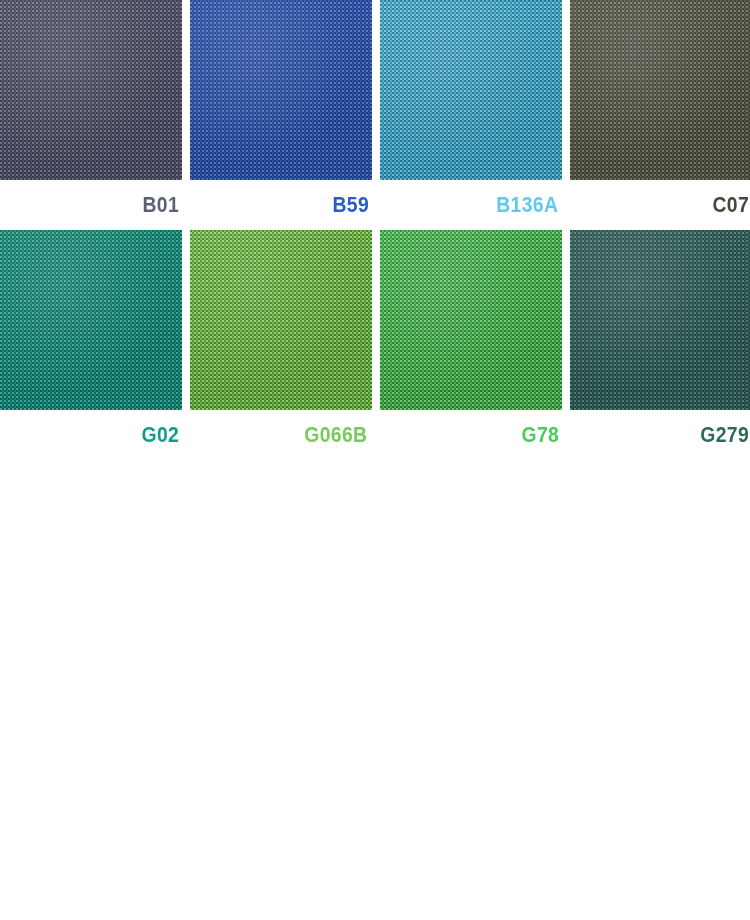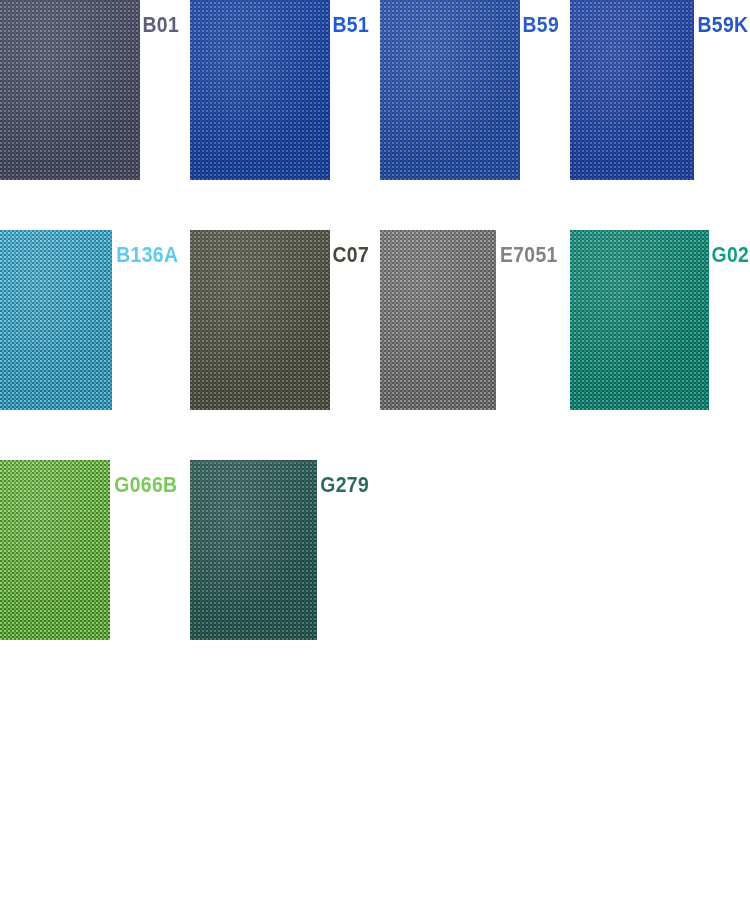--- a/index.html
+++ b/index.html
@@ -13,22 +13,22 @@
   #swatch-grid{
     display:grid;
     grid-template-columns:repeat(4,182px);
     grid-template-rows:repeat(4,230px);
     column-gap:8px;
     row-gap:0px;
     width:750px;
   }
   .swatch-cell{
     display:flex;
-    flex-direction:row;
-    align-items:flex-start;
+    flex-direction:column;
+    align-items:flex-end;
     border-radius:23px;
   }
   .swatch-chip{
     position:relative;
     height:180px;
     width:100%;
     overflow:hidden;
     background-color:#888;
   }
   
@@ -69,48 +69,40 @@
 </style>
 </head>
 <body>
 
 <div id="swatch-grid">
     <div class="swatch-cell">
       <div class="swatch-chip" style="background-color: rgb(86, 92, 120);"></div>
       <div class="swatch-label" style="color: rgb(90, 95, 122);">B01</div>
     </div>
     <div class="swatch-cell">
-      <div class="swatch-chip" style="background-color: rgb(26, 82, 204);"></div>
-      <div class="swatch-label" style="color: rgb(31, 91, 212);">B51</div>
-    </div>
-    <div class="swatch-cell">
       <div class="swatch-chip" style="background-color: rgb(43, 95, 208);"></div>
       <div class="swatch-label" style="color: rgb(44, 92, 200);">B59</div>
-    </div>
-    <div class="swatch-cell">
-      <div class="swatch-chip" style="background-color: rgb(36, 82, 206);"></div>
-      <div class="swatch-label" style="color: rgb(36, 88, 198);">B59K</div>
     </div>
     <div class="swatch-cell">
       <div class="swatch-chip" style="background-color: rgb(70, 198, 240);"></div>
       <div class="swatch-label" style="color: rgb(92, 203, 240);">B136A</div>
     </div>
     <div class="swatch-cell">
       <div class="swatch-chip" style="background-color: rgb(96, 98, 79);"></div>
       <div class="swatch-label" style="color: rgb(70, 72, 60);">C07</div>
     </div>
     <div class="swatch-cell">
-      <div class="swatch-chip" style="background-color: rgb(138, 141, 140);"></div>
-      <div class="swatch-label" style="color: rgb(128, 131, 130);">E7051</div>
-    </div>
-    <div class="swatch-cell">
       <div class="swatch-chip" style="background-color: rgb(15, 165, 140);"></div>
       <div class="swatch-label" style="color: rgb(14, 158, 135);">G02</div>
     </div>
     <div class="swatch-cell">
       <div class="swatch-chip" style="background-color: rgb(123, 217, 74);"></div>
       <div class="swatch-label" style="color: rgb(121, 201, 92);">G066B</div>
     </div>
     <div class="swatch-cell">
+      <div class="swatch-chip" style="background-color: rgb(75, 214, 86);"></div>
+      <div class="swatch-label" style="color: rgb(75, 203, 88);">G78</div>
+    </div>
+    <div class="swatch-cell">
       <div class="swatch-chip" style="background-color: rgb(47, 106, 99);"></div>
       <div class="swatch-label" style="color: rgb(44, 106, 96);">G279</div>
     </div>
   </div>
 
 </body></html>

